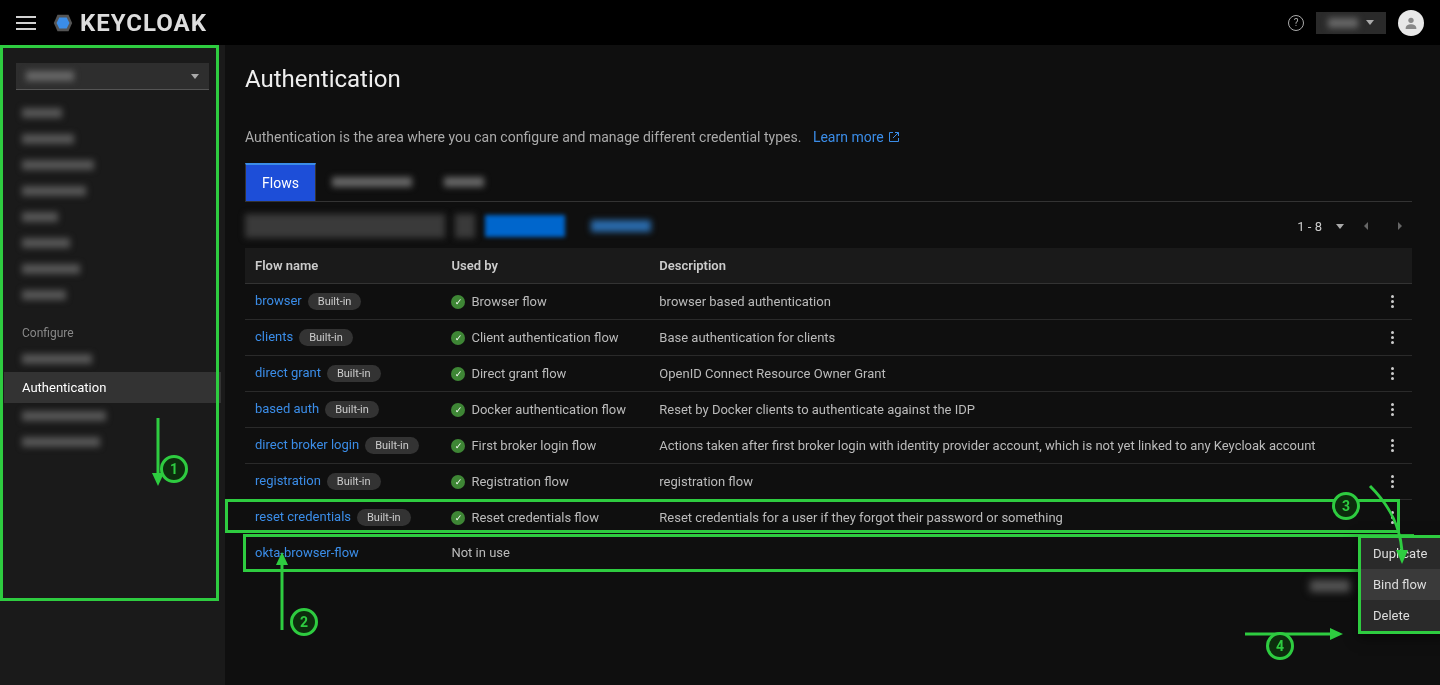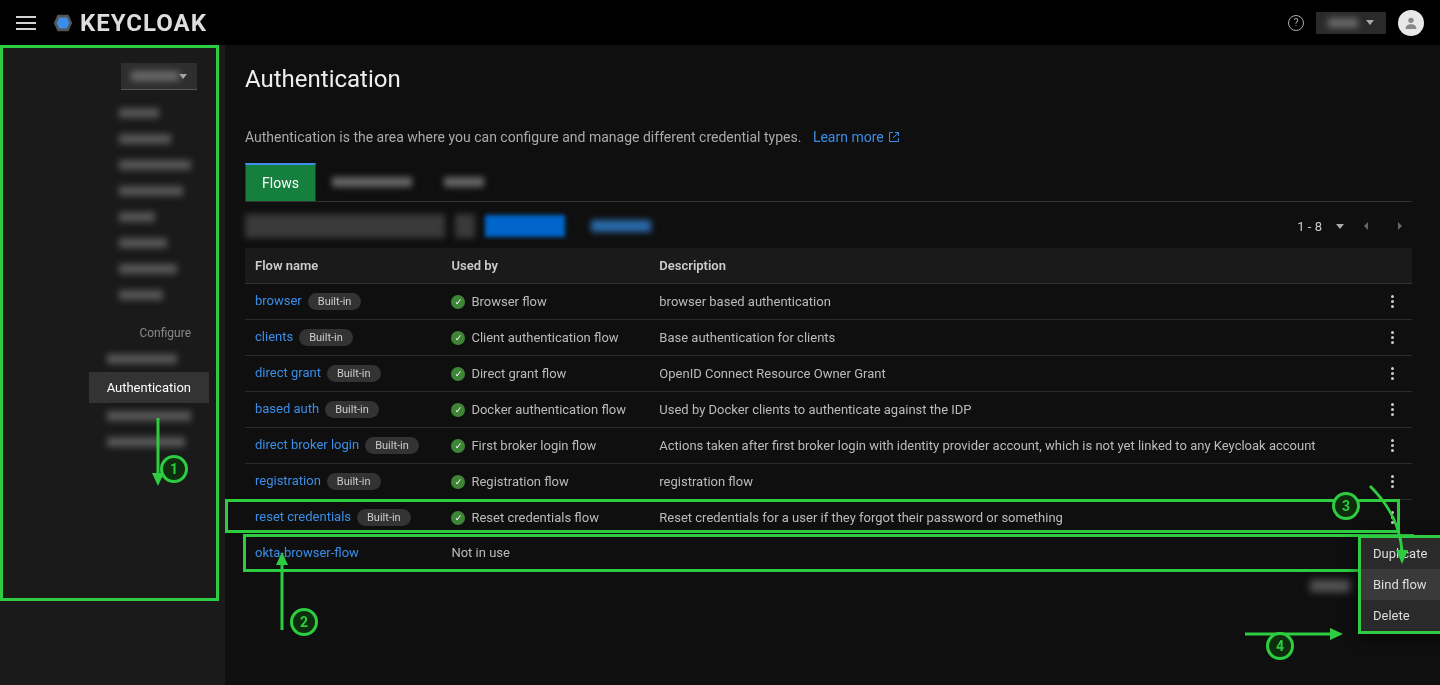--- a/index.html
+++ b/index.html
@@ -46,24 +46,23 @@
   .caret-down { width: 0; height: 0; border-left: 4px solid transparent; border-right: 4px solid transparent; border-top: 5px solid #aaa; }
   .avatar {
     width: 26px; height: 26px; border-radius: 50%; background: #e8e8e8;
     display: flex; align-items: center; justify-content: center;
   }
   .avatar svg { width: 16px; height: 16px; fill: #888; }
 
   
   .body-wrap { display: flex; height: calc(685px - 45px); }
   .sidebar {
-    width: 225px; background: #1a1a1a; padding: 12px 16px;
+    width: 225px; background: #1a1a1a; padding: 12px 4px;
     display: flex; flex-direction: column;
     position: relative;
-    align-items: flex-end;
   }
   .realm-selector {
     margin: 6px 12px 10px 12px; background: #2e2e2e; border-bottom: 1px solid #555;
     display: flex; align-items: center; justify-content: space-between;
     padding: 8px 10px;
   }
   .realm-selector .blur { filter: blur(3px); width: 48px; height: 10px; background: #666; }
   .nav-section { display: flex; flex-direction: column; }
   .nav-item {
     padding: 8px 18px; font-size: 13px; color: #bbb;
@@ -87,21 +86,21 @@
   .page-title { font-size: 24px; color: #eee; font-weight: 400; margin-bottom: 4px; }
   .page-desc { font-size: 14px; color: #aaa; margin-bottom: 18px; }
   .learn-more { color: #3b8de8; text-decoration: none; margin-left: 8px; display: inline-flex; align-items: center; gap: 4px; margin-top: 32px; }
   .ext-icon { width: 12px; height: 12px; }
 
   .tabs { display: flex; border-bottom: 1px solid #333; margin-bottom: 12px; }
   .tab {
     padding: 10px 16px; font-size: 14px; color: #aaa; cursor: pointer;
     display: flex; align-items: center;
   }
-  .tab.active { color: #fff; border-top: 2px solid #3b8de8; background: #15803d; border-left:1px solid #333; border-right:1px solid #333;}
+  .tab.active { color: #fff; border-top: 2px solid #3b8de8; background: #1d4ed8; border-left:1px solid #333; border-right:1px solid #333;}
   .tab .blur { filter: blur(3px); width: 70px; height: 10px; background: #666; }
 
   .toolbar { display: flex; align-items: center; gap: 10px; margin-bottom: 10px; }
   .toolbar .search-blur {
     filter: blur(3px); width: 200px; height: 24px; background: #3a3a3a;
   }
   .toolbar .search-icon-blur {
     filter: blur(3px); width: 20px; height: 24px; background: #3a3a3a;
   }
   .toolbar .btn-blue {
@@ -339,21 +338,21 @@
               <div class="kebab">
                 <span></span>
                 <span></span>
                 <span></span>
               </div>
             </td>
           </tr>
           <tr>
             <td><a href="#" class="flow-link">based auth</a><span class="badge">Built-in</span></td>
             <td><span class="check-icon">✓</span><span>Docker authentication flow</span></td>
-            <td>Used by Docker clients to authenticate against the IDP</td>
+            <td>Reset by Docker clients to authenticate against the IDP</td>
             <td class="kebab-cell">
               <div class="kebab">
                 <span></span>
                 <span></span>
                 <span></span>
               </div>
             </td>
           </tr>
           <tr>
             <td><a href="#" class="flow-link">direct broker login</a><span class="badge">Built-in</span></td>

